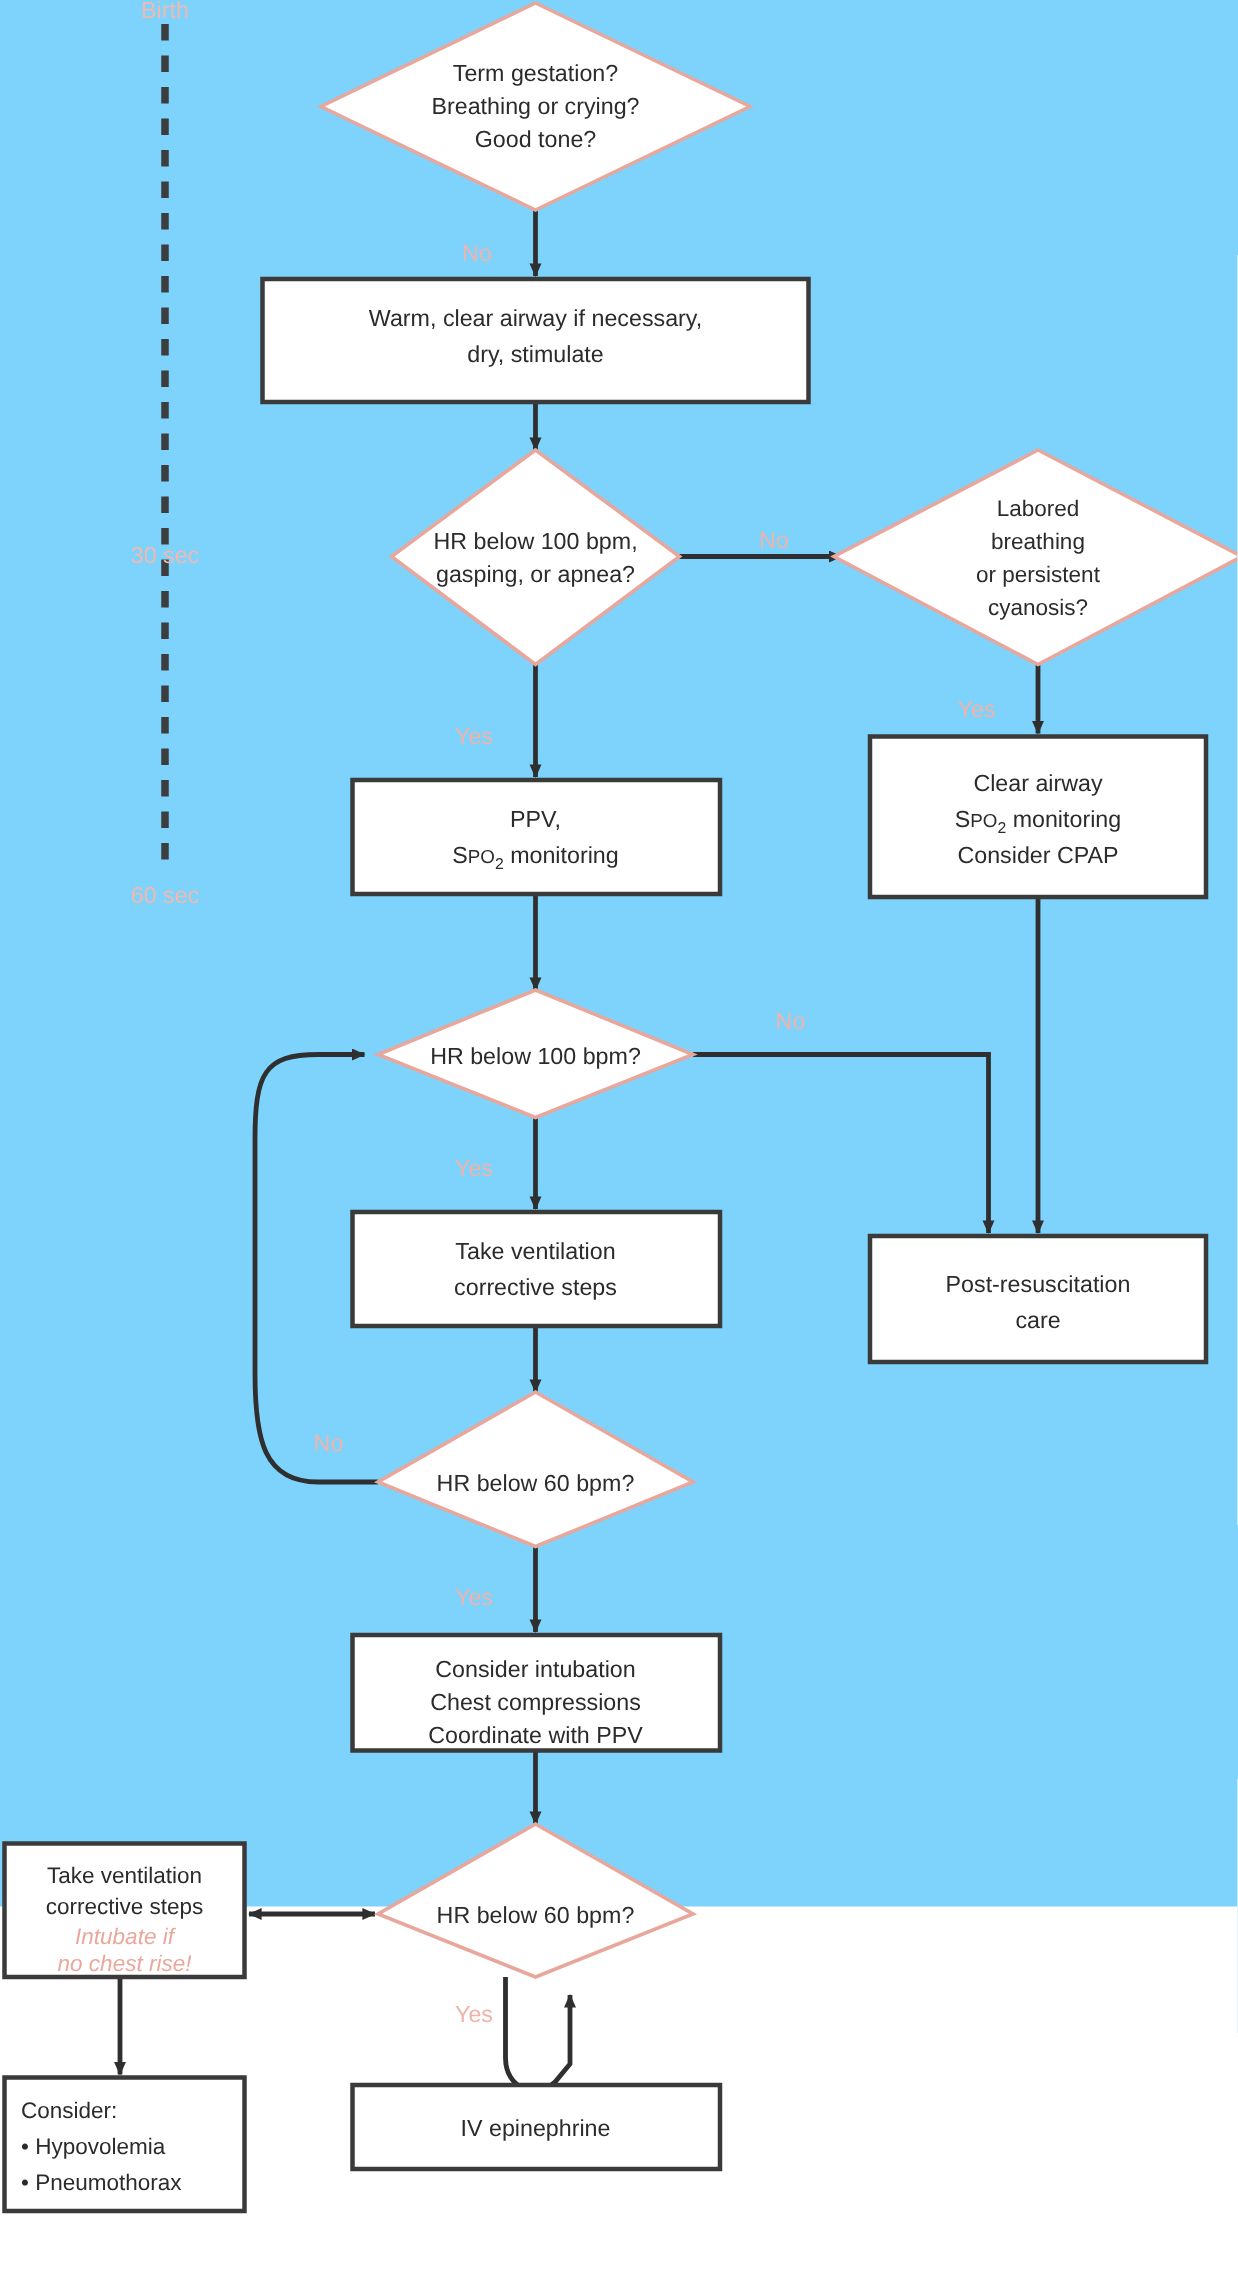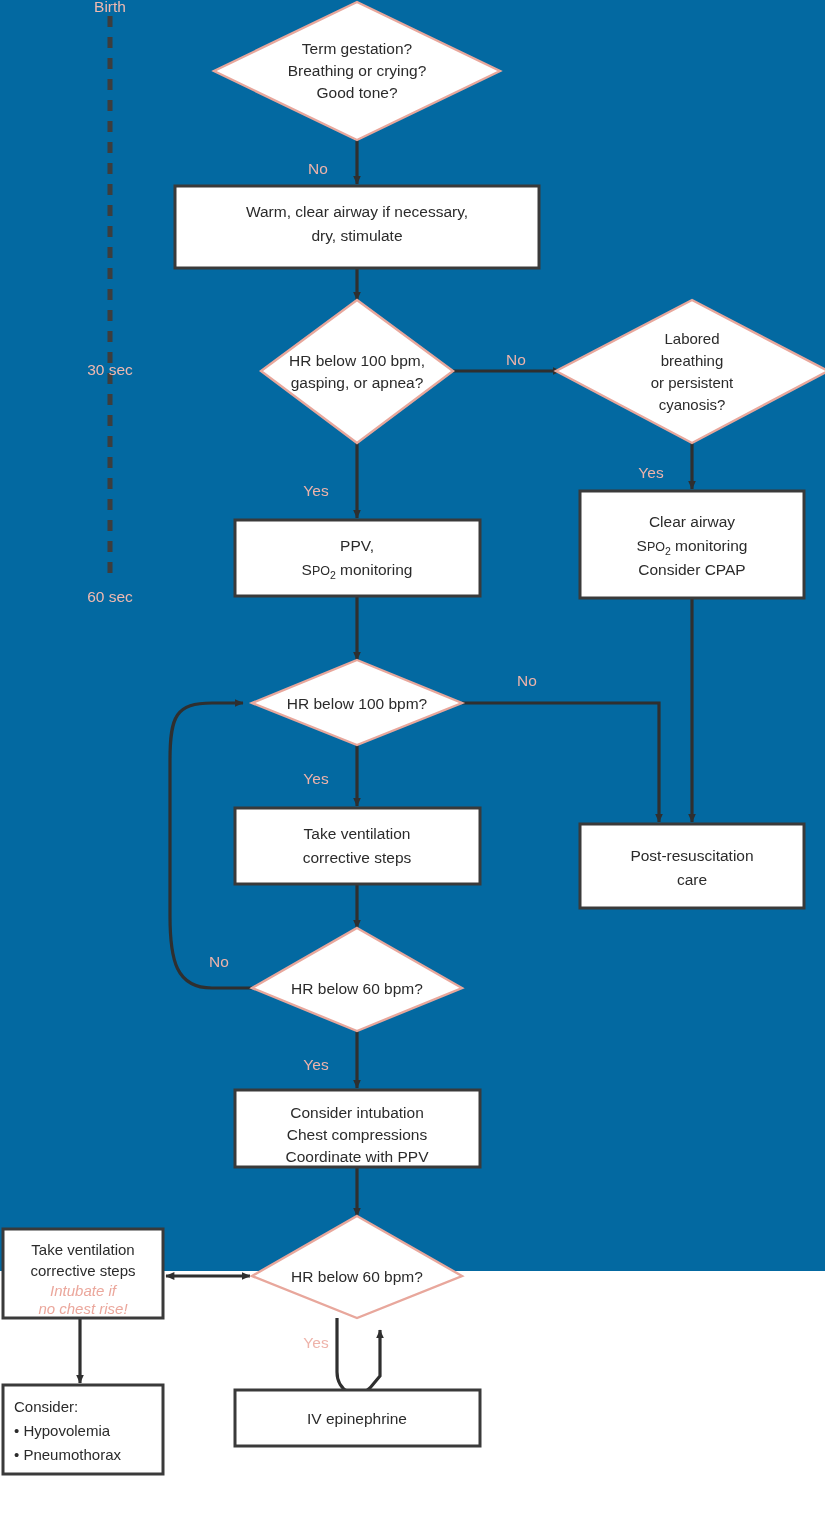--- a/index.html
+++ b/index.html
@@ -1,17 +1,17 @@
 <!DOCTYPE html>
 <html><head>
 <meta charset="utf-8">
 <style>
   html,body{margin:0;padding:0;background:#ffffff;}
   body{width:825px;height:1522px;overflow:hidden;font-family:"Liberation Sans",sans-serif;}
-  #chart-root{position:relative;width:825px;height:1271px;background:#0369a1;}
+  #chart-root{position:relative;width:825px;height:1271px;background:#7dd3fc;}
   svg{display:block;}
   .node-text{font-family:"Liberation Sans",sans-serif;font-size:15.5px;fill:#2b2b2b;}
   .node-text-sm{font-family:"Liberation Sans",sans-serif;font-size:15px;fill:#2b2b2b;}
   .edge-label{font-family:"Liberation Sans",sans-serif;font-size:15.5px;fill:#eeb3aa;}
   .time-label{font-family:"Liberation Sans",sans-serif;font-size:15.5px;fill:#f0b9b0;}
   .ital-pink{font-family:"Liberation Sans",sans-serif;font-size:15px;fill:#eba79c;font-style:italic;}
   .sub{font-size:10.5px;}
   .smallcap{font-size:12.5px;}
 </style>
 </head>

